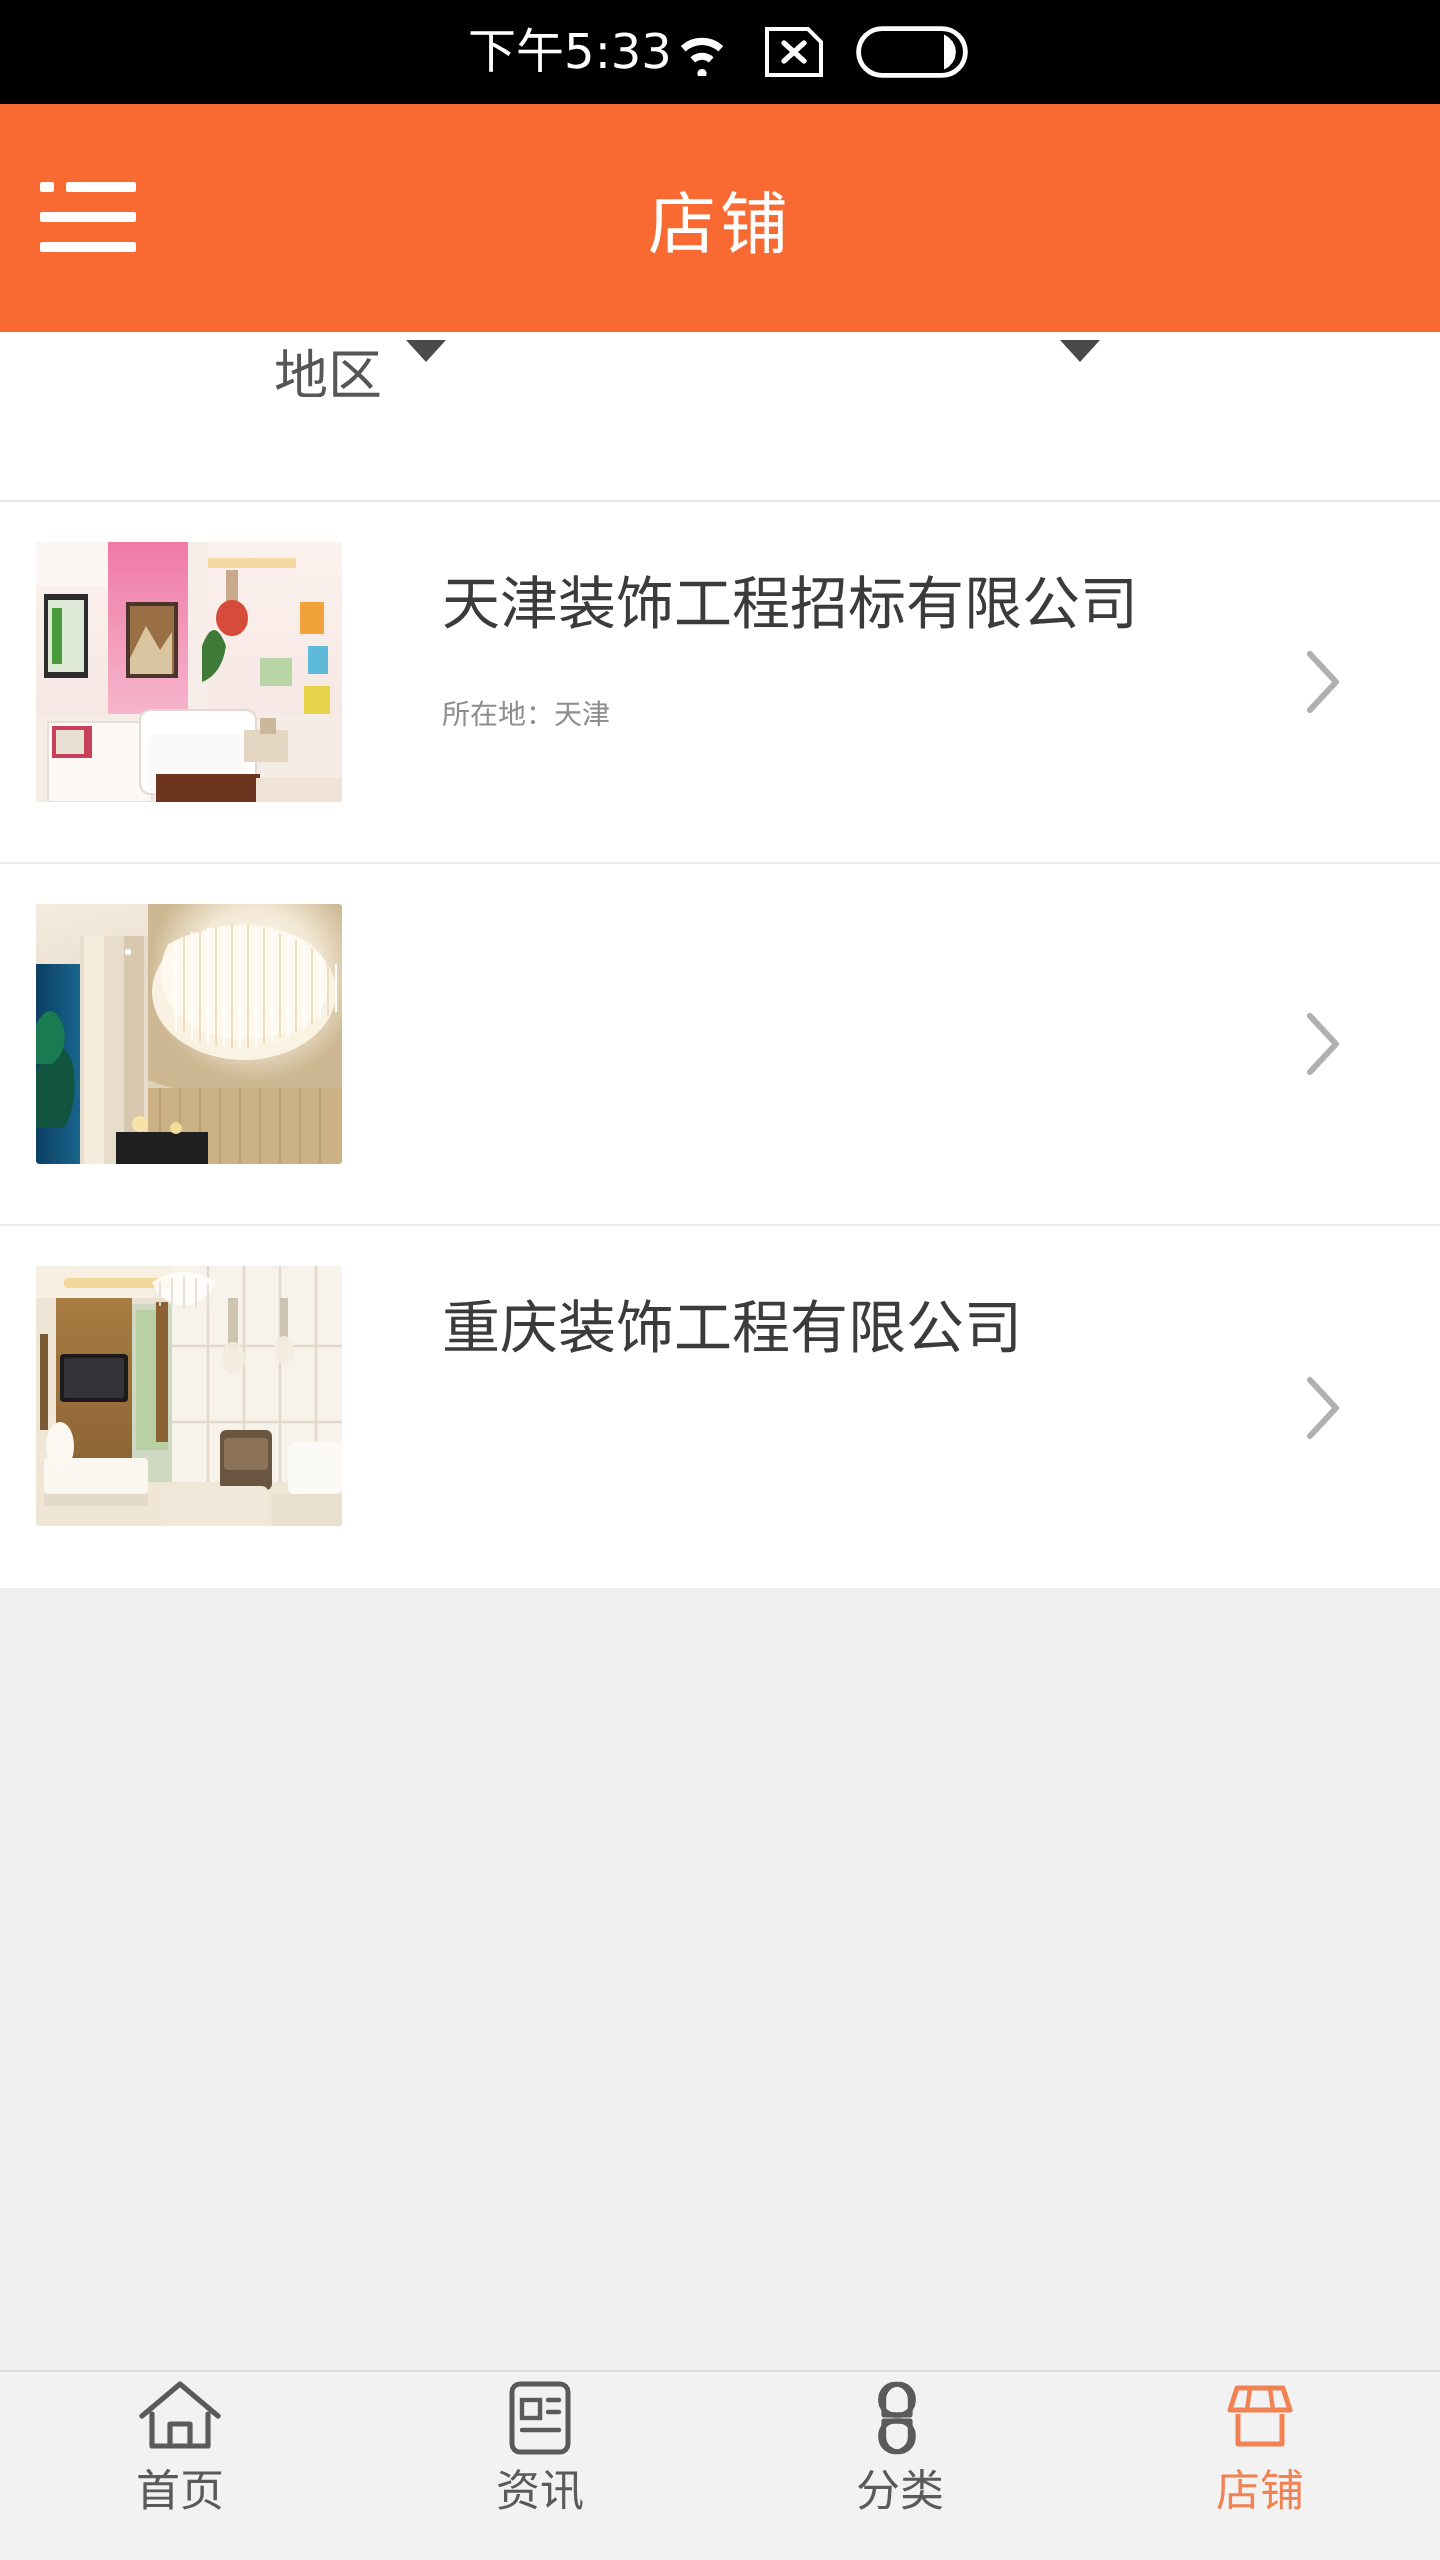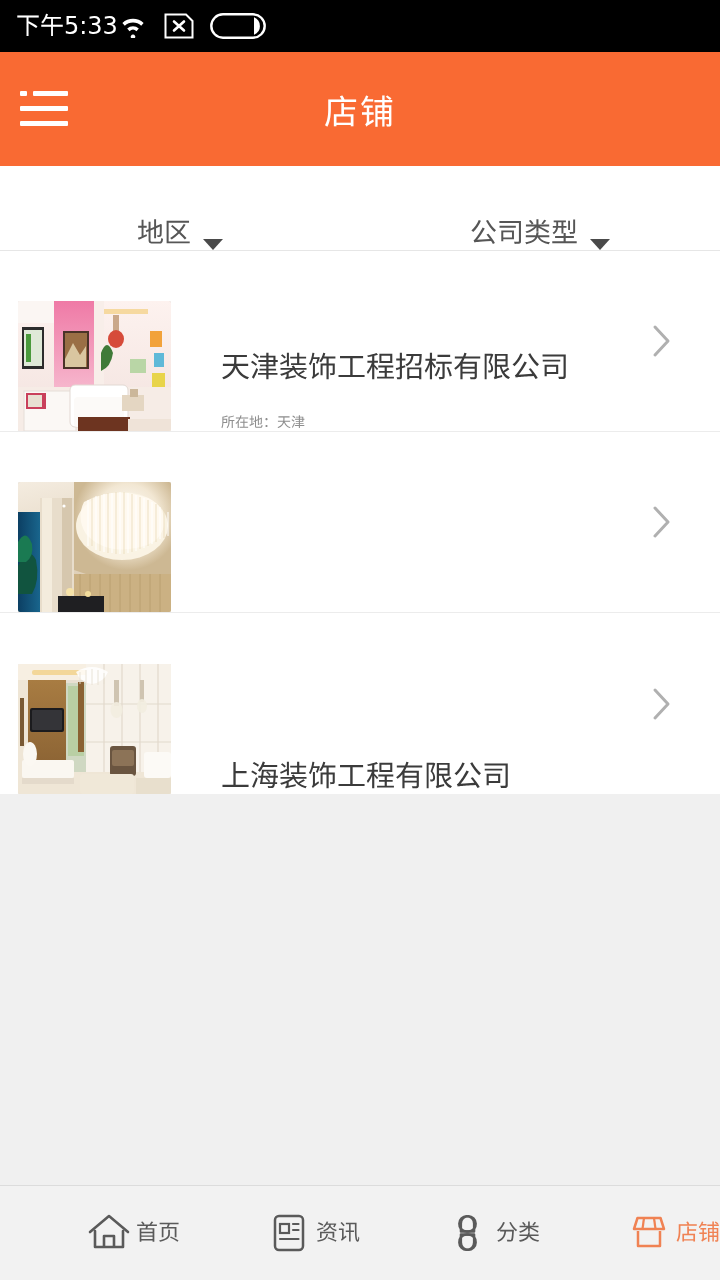--- a/index.html
+++ b/index.html
@@ -8,21 +8,21 @@
     width:720px; height:1280px;
     background:#f0f0f0;
     font-family:"DejaVu Sans","Liberation Sans",sans-serif;
     overflow:hidden;
   }
   .phone { position:relative; width:720px; height:1280px; display:flex; flex-direction:column; background:#f0f0f0; }
 
   
   .statusbar {
     height:52px; background:#000; color:#fff;
-    display:flex; align-items:center; justify-content:flex-start;
+    display:flex; align-items:center; justify-content:center;
     padding:0 18px 0 16px; flex:0 0 52px;
   }
   .status-time { font-size:24px; letter-spacing:0px; color:#fff; line-height:1; }
   .status-icons { display:flex; align-items:center; gap:16px; }
   .icon-wifi { width:30px; height:24px; display:block; }
   .icon-sim  { width:30px; height:26px; display:block; }
   .icon-batt { width:56px; height:26px; display:block; }
 
   
   .header {
@@ -40,34 +40,34 @@
     font-weight:400; letter-spacing:2px;
   }
 
   
   .filterbar {
     flex:0 0 85px; height:85px; background:#fff;
     display:flex; align-items:center;
     border-bottom:1px solid #e6e6e6;
   }
   .filter-cell {
-    flex:1 1 50%; display:flex; align-items:flex-end; justify-content:center;
+    flex:1 1 50%; display:flex; align-items:flex-start; justify-content:center;
     gap:12px; height:100%; cursor:pointer;
   }
   .filter-label { font-size:27px; color:#565656; }
   .caret {
     width:0; height:0; border-left:10px solid transparent;
     border-right:10px solid transparent; border-top:11px solid #4a4a4a;
     margin-top:4px;
   }
 
   
   .list { background:#fff; flex:0 0 auto; }
   .list-item {
-    position:relative; display:flex; align-items:flex-end;
+    position:relative; display:flex; align-items:flex-start;
     height:181px; padding:20px 18px 0 18px;
     border-bottom:1px solid #ececec; background:#fff; cursor:pointer;
   }
   .list-item:last-child { border-bottom:none; }
   .thumb {
     flex:0 0 153px; width:153px; height:130px;
     border-radius:2px; overflow:hidden; position:relative;
     background:#cdc7c1;
   }
   .thumb svg { display:block; width:153px; height:130px; }
@@ -86,22 +86,22 @@
   
   .filler { flex:1 1 auto; background:#f0f0f0; }
 
   
   .tabbar {
     flex:0 0 95px; height:95px; background:#f2f2f2;
     border-top:1px solid #dcdcdc;
     display:flex; align-items:center;
   }
   .tab {
-    flex:1 1 20%; display:flex; flex-direction:row;
-    align-items:center; justify-content:flex-end; gap:4px;
+    flex:1 1 20%; display:flex; flex-direction:column;
+    align-items:center; justify-content:flex-start; gap:4px;
     height:100%; cursor:pointer;
   }
   .tab .tab-icon { width:46px; height:46px; display:block; }
   .tab .tab-label { font-size:22px; color:#5a5a5a; line-height:1; }
   .tab.active .tab-label { color:#f08253; }
 </style>
 </head>
 <body>
 
 <div class="phone">
@@ -140,21 +140,20 @@
     </div>
     <div class="header-title">店铺</div>
   </div>
 
   <div class="filterbar">
     <div class="filter-cell">
       <span class="filter-label">地区</span>
       <span class="caret"></span>
     </div>
     <div class="filter-cell">
-      <span class="filter-label">公司类型</span>
       <span class="caret"></span>
     </div>
   </div>
 
   <div class="list">
 
     <div class="list-item">
       <div class="thumb">
         <svg viewBox="0 0 153 130" preserveAspectRatio="none">
           <defs>
@@ -337,21 +336,21 @@
           <rect x="4" y="114" width="52" height="6" fill="#e4dacb"></rect>
           <ellipse cx="12" cy="90" rx="7" ry="12" fill="#fbf8f2"></ellipse>
           <rect x="92" y="82" width="26" height="30" rx="3" fill="#6a5540"></rect>
           <rect x="94" y="86" width="22" height="16" rx="2" fill="#8c7357"></rect>
           <rect x="126" y="88" width="27" height="26" rx="3" fill="#fcfaf6"></rect>
           <rect x="62" y="110" width="54" height="20" rx="3" fill="#f0e8d8"></rect>
           <rect x="118" y="114" width="35" height="16" fill="#e8dfcd"></rect>
         </svg>
       </div>
       <div class="item-body">
-        <div class="item-title">上海装饰工程有限公司</div>
+        <div class="item-title">重庆装饰工程有限公司</div>
       </div>
       <span class="chevron">
         <svg width="20" height="34" viewBox="0 0 20 34">
           <path d="M3 3 L16 17 L3 31" fill="none" stroke="#b0b0b0" stroke-width="3" stroke-linecap="round" stroke-linejoin="round"></path>
         </svg>
       </span>
     </div>
 
   </div>
 

